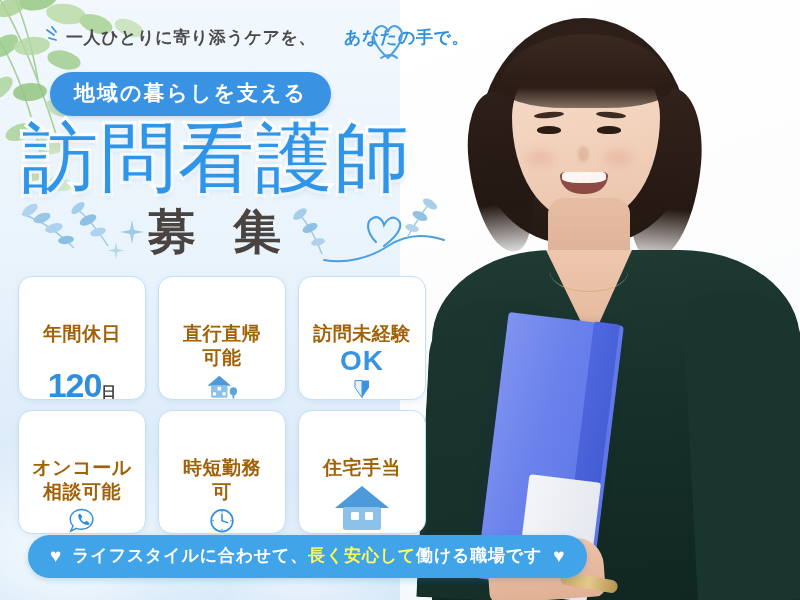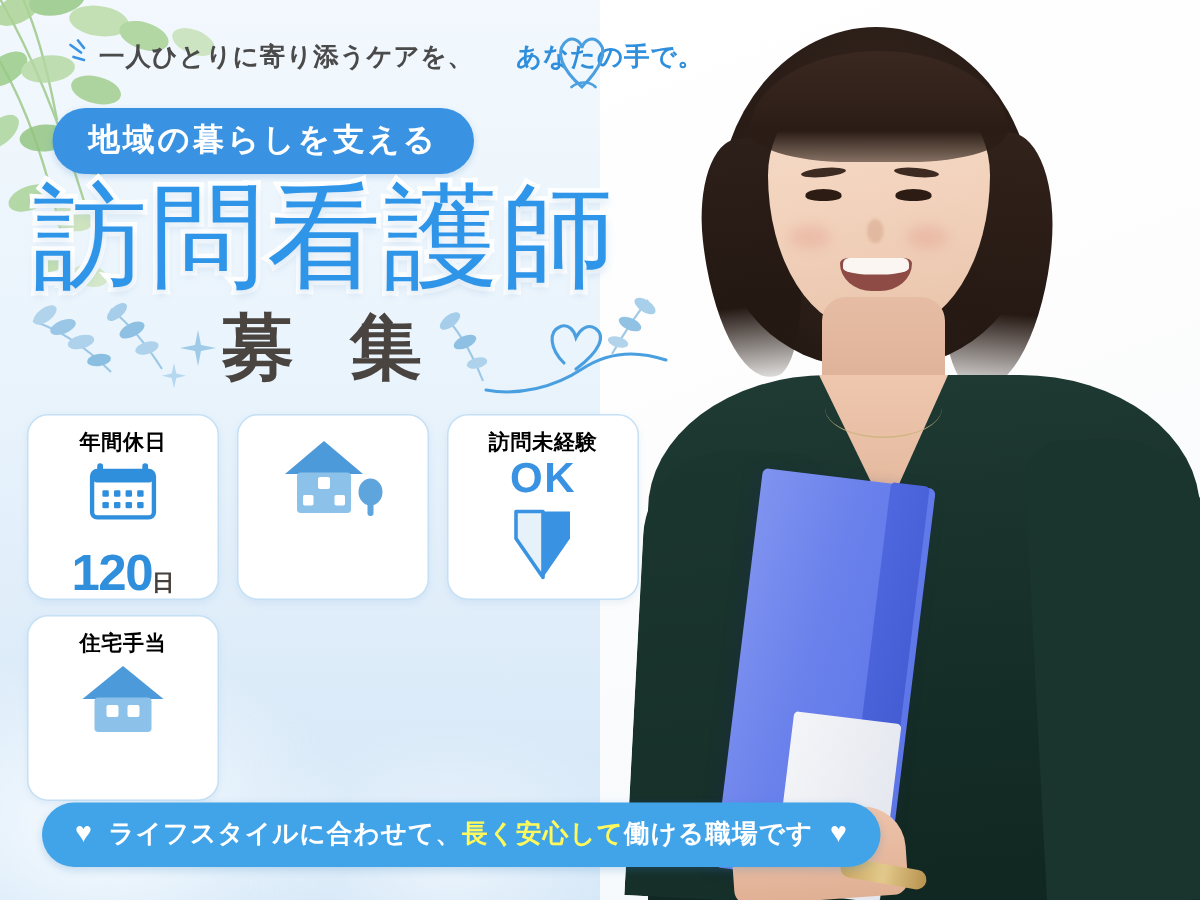--- a/index.html
+++ b/index.html
@@ -190,21 +190,21 @@
   .tagline {
     position: absolute; left: 66px; top: 26px;
     font-size: 17px; letter-spacing: .6px; white-space: nowrap;
     color: #4a4a4a; font-weight: 700;
   }
   .tagline .accent { color: #2f8fdc; margin-left: 28px; }
   .tag-spark { position: absolute; left: 44px; top: 26px; width: 22px; height: 22px; }
   .tag-heart { position: absolute; left: 368px; top: 18px; width: 40px; height: 44px; }
 
   .pill {
-    position: absolute; left: 35px; top: 72px;
+    position: absolute; left: 50px; top: 72px;
     background: #3a93e2;
     color: #ffffff;
     font-size: 21px; font-weight: 700; letter-spacing: 2px;
     padding: 7px 24px 9px;
     border-radius: 999px;
     white-space: nowrap;
     box-shadow: 0 2px 5px rgba(45,125,195,.22);
   }
 
   .title {
@@ -244,23 +244,24 @@
     background: #ffffff;
     border: 1.6px solid #c5e0f5;
     border-radius: 14px;
     box-shadow: 0 2px 5px rgba(110,160,205,.13);
     display: flex;
     flex-direction: column;
     align-items: center;
     padding-top: 9px;
   }
   .card-label {
-    font-size: 14px; font-weight: 700; color: #000000;
+    font-size: 19px; font-weight: 700; color: #a16207;
     line-height: 1.25; text-align: center; letter-spacing: .5px;
     white-space: pre-line;
+    margin-top: 36px;
   }
   .card-icon { margin-top: 4px; }
   .hl {
     position: relative; display: inline-block;
     padding: 0 3px;
   }
   .hl::after {
     content: ""; position: absolute; left: 0; right: 0; bottom: 1px; height: 8px;
     background: #ffef7e; z-index: -1; border-radius: 1px;
   }
@@ -447,41 +448,63 @@
           <rect x="28" y="31" width="5" height="5" rx="1"></rect>
           <rect x="37" y="31" width="5" height="5" rx="1"></rect>
         </g>
       </svg>
       <div class="stat-row hl">
         <span class="big-stat">120</span><span class="stat-unit">日</span>
       </div>
     </div>
 
     <div class="card">
+      <div class="card-label">直行直帰
+可能</div>
       <svg class="card-icon" width="72" height="56" viewBox="0 0 72 56">
         <path d="M4 26 L30 4 L56 26 Z" fill="#4c9ada"></path>
         <rect x="12" y="25" width="36" height="27" rx="2.5" fill="#8cc2ea"></rect>
         <rect x="26" y="28" width="8" height="8" rx="1.4" fill="#ffffff"></rect>
         <rect x="16" y="40" width="7" height="7" rx="1.2" fill="#ffffff"></rect>
         <rect x="37" y="40" width="7" height="7" rx="1.2" fill="#ffffff"></rect>
         <ellipse cx="61" cy="38" rx="8" ry="9" fill="#5ea4dd"></ellipse>
         <rect x="59" y="44" width="4" height="10" rx="1.6" fill="#5ea4dd"></rect>
       </svg>
     </div>
 
     <div class="card">
       <div class="card-label">訪問未経験</div>
       <div class="ok-text">OK</div>
       <svg class="card-icon" width="40" height="52" viewBox="0 0 40 52">
         <path d="M20 4 L20 48 L2 22 L2 4 Z" fill="#e6f1fa" stroke="#3a93e2" stroke-width="2.4" stroke-linejoin="round"></path>
         <path d="M20 4 L38 4 L38 22 L20 48 Z" fill="#3a93e2"></path>
       </svg>
     </div>
 
-
+    <div class="card">
+      <div class="card-label">オンコール
+相談可能</div>
+      <svg class="card-icon" width="56" height="54" viewBox="0 0 56 54">
+        <path d="M27 3 C40 3 51 12 51 24 C51 36 40 45 27 45 C23 45 19 44 16 43 L4 49 L9 38 C5 34 3 29 3 24 C3 12 14 3 27 3 Z" fill="none" stroke="#2f8fdc" stroke-width="3"></path>
+        <path d="M20 16 C20 13 23 11 25 13 L28 17 C29 19 28 20 26 22 C27 26 30 29 34 30 C36 28 37 27 39 28 L43 31 C45 33 43 36 40 36 C30 36 20 26 20 16 Z" fill="#2f8fdc"></path>
+      </svg>
+    </div>
+
+    <div class="card">
+      <div class="card-label">時短勤務
+可</div>
+      <svg class="card-icon" width="54" height="54" viewBox="0 0 54 54">
+        <circle cx="27" cy="27" r="23" fill="none" stroke="#2f8fdc" stroke-width="3.4"></circle>
+        <path d="M27 13 L27 27 L39 31" fill="none" stroke="#2f8fdc" stroke-width="3.2" stroke-linecap="round"></path>
+        <circle cx="27" cy="8" r="1.6" fill="#2f8fdc"></circle>
+        <circle cx="46" cy="27" r="1.6" fill="#2f8fdc"></circle>
+        <circle cx="27" cy="46" r="1.6" fill="#2f8fdc"></circle>
+        <circle cx="8" cy="27" r="1.6" fill="#2f8fdc"></circle>
+      </svg>
+    </div>
 
     <div class="card">
       <div class="card-label">住宅手当</div>
       <svg class="card-icon" width="60" height="46" viewBox="0 0 60 46">
         <path d="M3 24 L30 2 L57 24 Z" fill="#4c9ada"></path>
         <rect x="11" y="23" width="38" height="23" rx="2.5" fill="#8cc2ea"></rect>
         <rect x="19" y="28" width="8" height="8" rx="1.3" fill="#ffffff"></rect>
         <rect x="33" y="28" width="8" height="8" rx="1.3" fill="#ffffff"></rect>
       </svg>
     </div>

